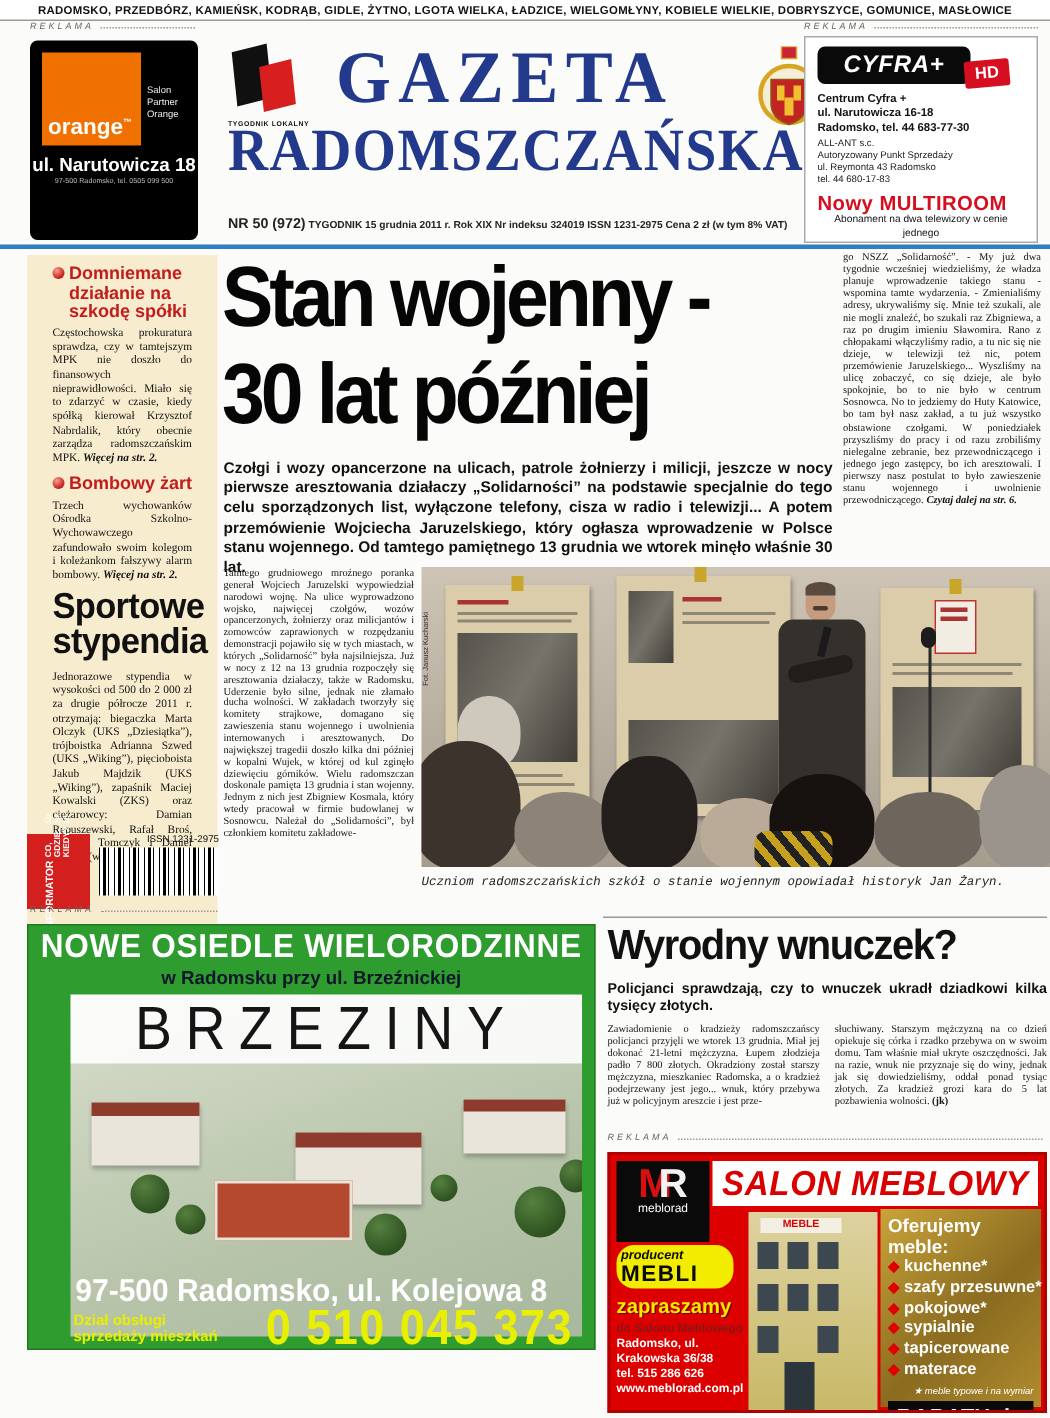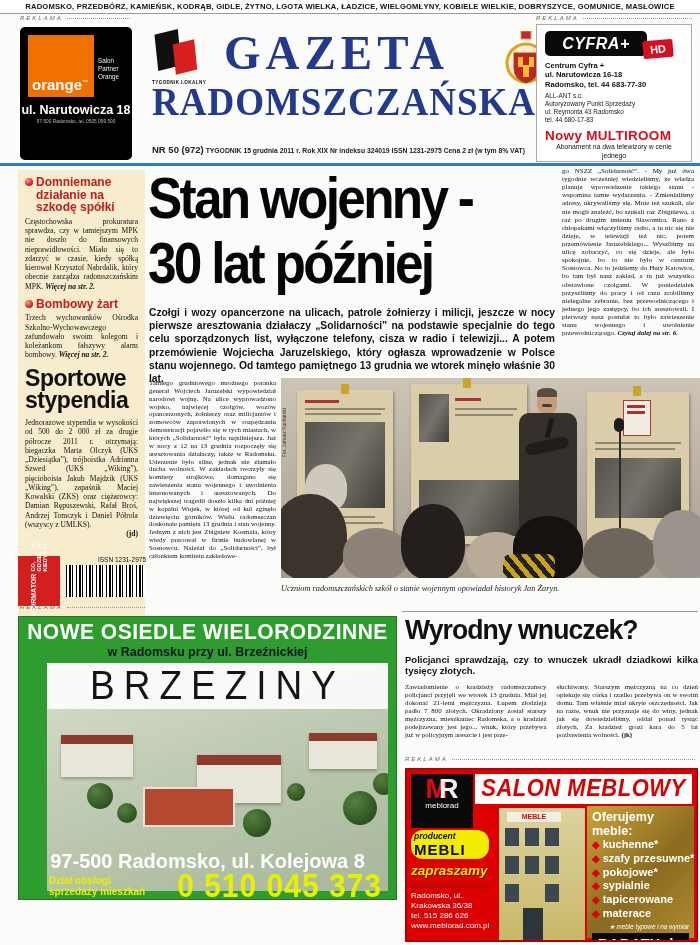--- a/index.html
+++ b/index.html
@@ -29,21 +29,21 @@
   .cyfra{left:536px;top:24px;width:156px;height:138px;background:#fff;border:1px solid #aaa;box-sizing:border-box;padding:6px 8px;}
   .cylogo{position:relative;height:30px;}
   .cyblk{position:absolute;left:0;top:0;width:102px;height:25px;background:#0a0a0a;border-radius:5px;color:#fff;font-weight:bold;font-style:italic;font-size:16px;text-align:center;line-height:25px;letter-spacing:.5px;}
   .cyhd{position:absolute;left:98px;top:9px;width:30px;height:18px;background:#d50f1f;color:#fff;font-weight:bold;font-size:11px;text-align:center;line-height:18px;transform:rotate(-5deg);border-radius:2px;}
   .cy8{font-size:7.6px;font-weight:bold;line-height:1.25;}
   .cy6{font-size:6.4px;line-height:1.25;color:#222;margin-top:3px;}
   .cypromo{margin-top:4px;font-size:13.5px;font-weight:bold;color:#d50f1f;letter-spacing:.3px;}
   .cypsub{font-size:6.8px;text-align:center;line-height:1.2;}
   .bluebar{left:0;top:163px;width:700px;height:3px;background:#2e7fc1;}
   
-  .leftcol{left:18px;top:170px;width:127px;height:477px;background:#f7ecce;box-sizing:border-box;padding:6px 7px;}
+  .leftcol{left:18px;top:170px;width:127px;height:477px;background:#f7ecce;box-sizing:border-box;padding:6px 17px;}
   .btitle{color:#c21d1d;font-weight:bold;font-size:12px;line-height:1.05;position:relative;padding-left:11px;margin-bottom:3px;}
   .bullet{position:absolute;left:0;top:2px;width:8px;height:8px;border-radius:50%;background:radial-gradient(circle at 35% 30%,#ff9c8a,#b91414 75%);}
   .bbody{font-family:"Liberation Serif",serif;font-size:7.6px;line-height:1.22;text-align:justify;margin-bottom:7px;}
   .bbody i{font-weight:bold;}
   .sportt{font-size:24px;font-weight:bold;line-height:.95;letter-spacing:-.5px;transform:scaleX(.96);transform-origin:left;margin:6px 0 6px;}
   .sportlead{font-size:9px;font-weight:bold;line-height:1.2;margin-bottom:5px;}
   .sportbody{font-family:"Liberation Serif",serif;font-size:7.6px;line-height:1.22;text-align:justify;}
   .jd{text-align:right;font-family:"Liberation Serif",serif;font-size:7.6px;font-weight:bold;}
   .informator{left:18px;top:556px;width:42px;height:50px;background:#d41f1f;color:#fff;display:flex;justify-content:center;align-items:center;}
   .informator .vt{writing-mode:vertical-rl;transform:rotate(180deg);display:flex;gap:2px;}
@@ -60,21 +60,21 @@
   .lead{left:149px;top:306px;width:406px;font-size:10.3px;font-weight:bold;line-height:1.28;text-align:justify;}
   .col1{left:149px;top:379px;width:127px;height:234px;font-family:"Liberation Serif",serif;font-size:6.9px;line-height:1.14;text-align:justify;overflow:hidden;}
   .photo{left:281px;top:378px;width:419px;height:200px;background:linear-gradient(#cdc4b6,#b3a99a 70%,#a69c8e);overflow:hidden;}
   .credit{position:absolute;left:0px;top:30px;writing-mode:vertical-rl;transform:rotate(180deg);font-size:5px;color:#333;}
   .panel{position:absolute;background:#dbcda9;box-shadow:1px 2px 3px rgba(0,0,0,.35);}
   .bw{position:absolute;background:linear-gradient(120deg,#55524c,#76736a 50%,#413e39);}
   .redbar{position:absolute;background:#a33;height:3px;}
   .txtbar{position:absolute;background:#8d8774;height:2px;}
   .clip{position:absolute;width:8px;height:10px;background:#caa52c;top:-6px;}
   .head{position:absolute;border-radius:48% 48% 42% 42%;}
-  .caption{left:281px;top:584px;width:419px;font-family:Liberation Serif, serif;font-style:italic;font-size:8.3px;color:#222;}
+  .caption{left:281px;top:584px;width:419px;font-family:Liberation Mono, monospace;font-style:italic;font-size:8.3px;color:#222;}
   .hrline{left:402px;top:611px;width:296px;height:1px;background:#999;}
   
   .brz{left:18px;top:616px;width:379px;height:284px;background:#2f9c2f;border:1px solid #217821;box-sizing:border-box;overflow:hidden;}
   .brzt{text-align:center;color:#fff;font-weight:bold;font-size:21px;letter-spacing:.5px;margin-top:3px;transform:scaleY(1.05);}
   .brzs{text-align:center;color:#0f172a;font-weight:bold;font-size:12.5px;margin-top:1px;}
   .render{position:absolute;left:28px;top:46px;right:8px;height:228px;background:linear-gradient(160deg,#d8decd,#b7c4aa 60%,#a8b89c);overflow:hidden;}
   .band{position:absolute;left:0;right:0;top:0;height:46px;background:rgba(255,255,255,.88);display:flex;align-items:center;justify-content:center;}
   .brzname{font-size:37px;letter-spacing:9px;color:#151515;font-weight:normal;transform:scaleY(1.1);}
   .bld{position:absolute;background:#e9e5da;box-shadow:0 2px 3px rgba(0,0,0,.25);}
   .roof{position:absolute;background:#8e3b2e;}
@@ -95,22 +95,22 @@
   .mrlogo{position:absolute;left:4px;top:4px;width:62px;height:54px;background:#0a0a0a;text-align:center;}
   .mrlogo .m{color:#d80f0f;font-size:27px;font-weight:bold;}
   .mrlogo .r{color:#f2f2f2;font-size:27px;font-weight:bold;margin-left:-9px;}
   .mrlogo .sub{display:block;color:#fff;font-size:8px;margin-top:-4px;}
   .salonband{position:absolute;left:68px;top:4px;right:4px;height:30px;background:#fff;display:flex;align-items:center;justify-content:center;}
   .salonband span{color:#d80000;font-weight:bold;font-style:italic;font-size:22px;letter-spacing:.5px;transform:scaleY(1.05);}
   .mebleft{position:absolute;left:4px;top:60px;width:86px;}
   .ybox{background:#f2ec00;color:#0a0a0a;padding:1px 3px;width:72px;border-radius:12px;}
   .ybox .p{font-size:8.5px;font-style:italic;font-weight:bold;display:block;}
   .ybox .m2{font-size:15px;font-weight:bold;letter-spacing:1px;display:block;}
-  .zapr{color:#ffe800;font-weight:bold;font-style:italic;font-size:13.5px;text-shadow:1px 1px 0 #7a0000;margin:4px 0 3px;}
-  .mebaddr{font-size:8px;font-weight:normal;line-height:1.25;}
+  .zapr{color:#ffe800;font-weight:bold;font-size:13.5px;text-shadow:1px 1px 0 #7a0000;margin:4px 0 3px;}
+  .mebaddr{font-size:8px;font-weight:bold;line-height:1.25;}
   .mebaddr .d{color:#8b1515;}
   .mebaddr .w{color:#fff;}
   .mebbldg{position:absolute;left:92px;top:38px;width:86px;height:132px;background:linear-gradient(#ddd2a0,#c8b968);}
   .mebsign{position:absolute;left:8px;top:4px;width:54px;height:10px;background:#f3efe2;color:#d00;font-size:7px;font-weight:bold;text-align:center;line-height:10px;}
   .win{position:absolute;background:#3d4750;}
   .gold{position:absolute;left:180px;top:36px;right:2px;bottom:2px;background:linear-gradient(135deg,#c9a43a,#8a6b20 55%,#b08c2e);padding:4px 5px;box-sizing:border-box;}
   .oft{color:#fff;font-weight:bold;font-size:12.5px;}
   .ofi{color:#fff;font-weight:bold;font-size:11px;line-height:1.25;white-space:nowrap;}
   .ofi .di{color:#e00000;margin-right:3px;font-size:10px;}
   .ofnote{color:#fff;font-size:6.3px;font-style:italic;margin:2px 0 3px;text-align:right;}

